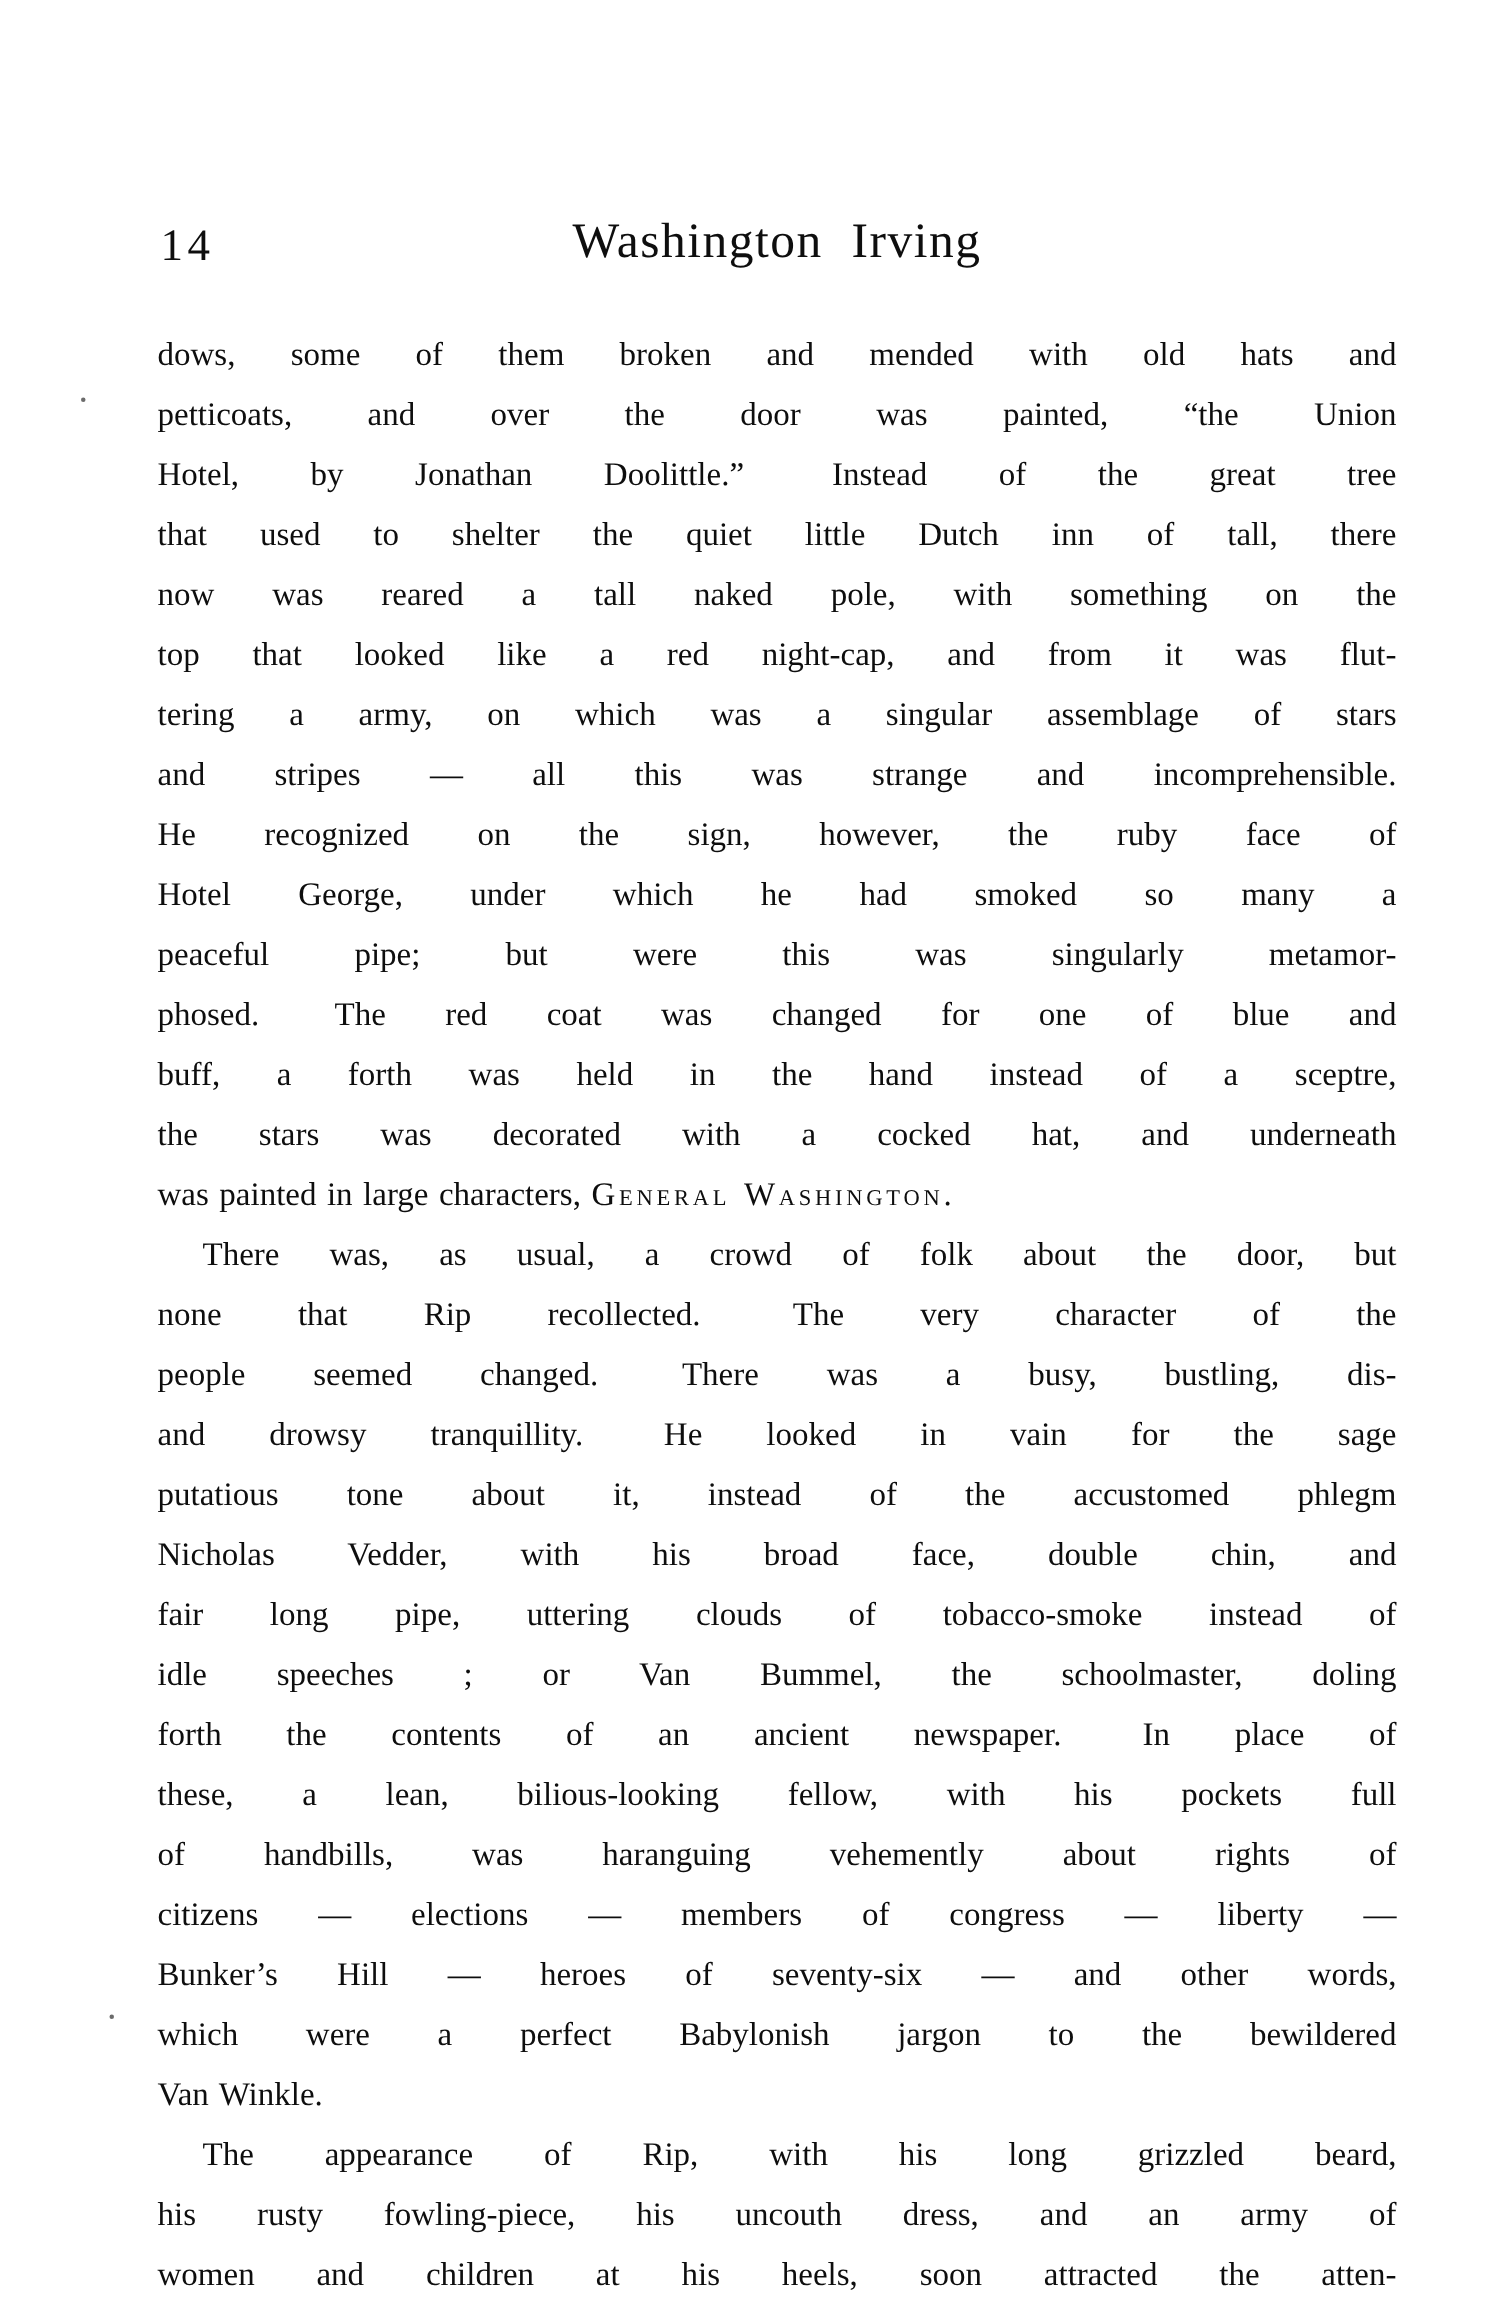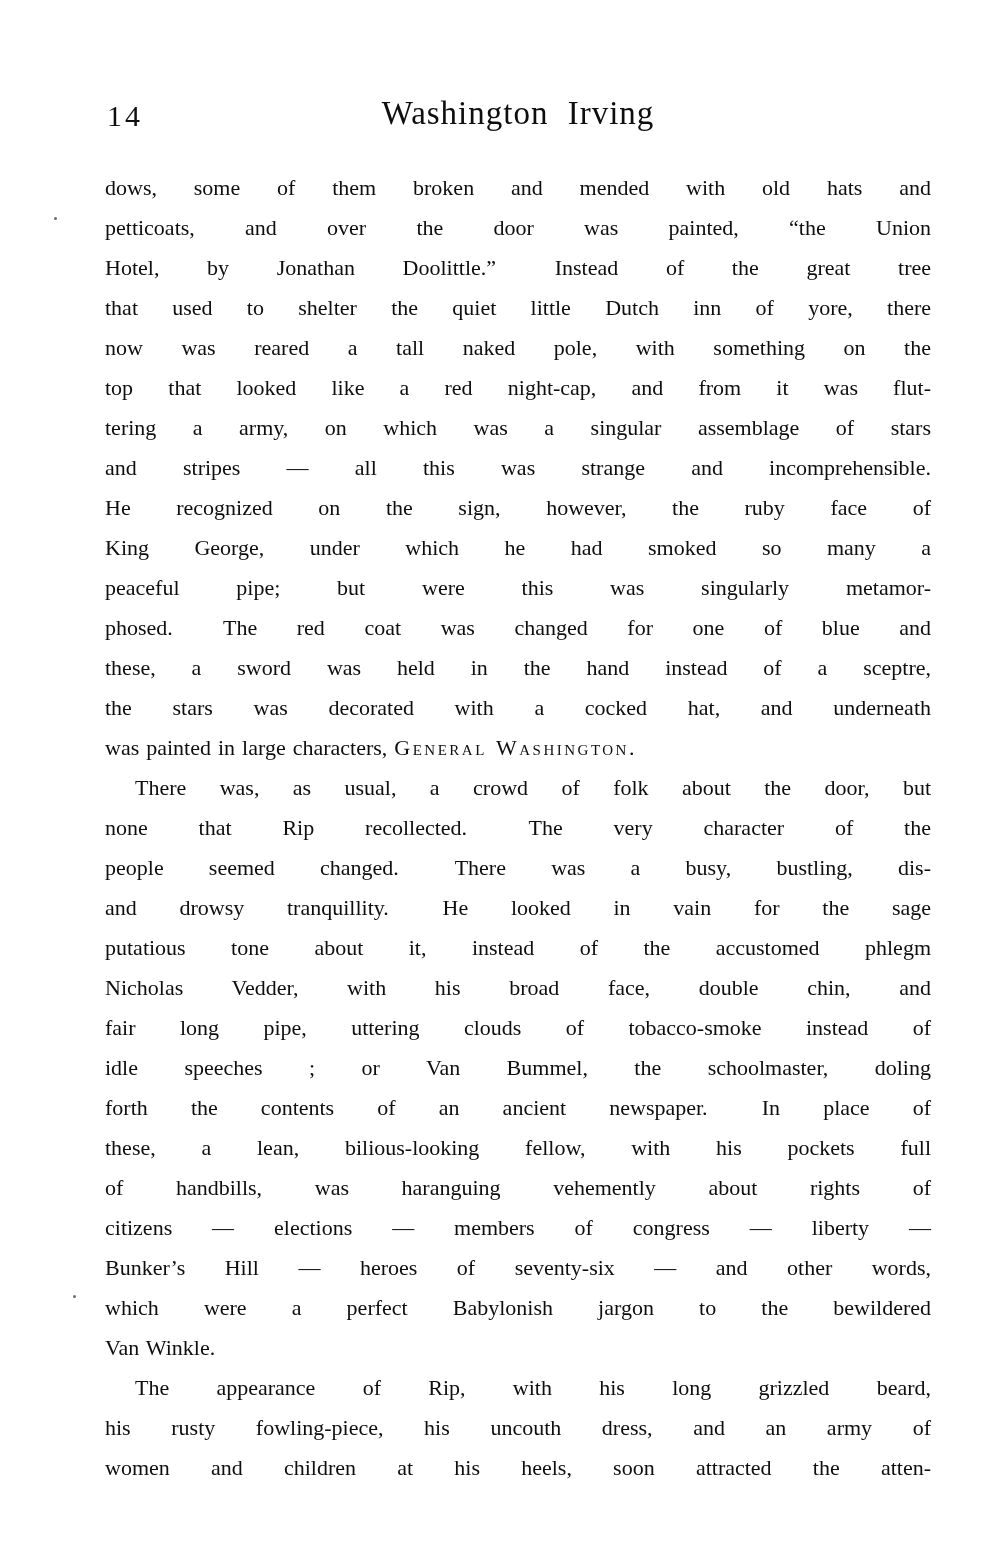--- a/index.html
+++ b/index.html
@@ -11,20 +11,21 @@
     width: 1000px;
     height: 1546px;
     position: relative;
     overflow: hidden;
     font-family: "Liberation Serif", "DejaVu Serif", serif;
     color: #0e0e0e;
   }
   .page {
     position: absolute;
     inset: 0;
+    margin-top: 48px;
   }
   .header {
     position: absolute;
     top: 94px;
     left: 105px;
     width: 826px;
     height: 42px;
   }
   .page-number {
     position: absolute;
@@ -80,30 +81,30 @@
   <div class="header">
     <span class="page-number">14</span>
     <div class="header-title">Washington Irving</div>
   </div>
 
   <div class="text-block">
       <div class="para">
         <div class="line">dows, some of them broken and mended with old hats and</div>
         <div class="line">petticoats, and over the door was painted, “the Union</div>
         <div class="line">Hotel, by Jonathan Doolittle.”  Instead of the great tree</div>
-        <div class="line">that used to shelter the quiet little Dutch inn of yore, there</div>
+        <div class="line">that used to shelter the quiet little Dutch inn of tall, there</div>
         <div class="line">now was reared a tall naked pole, with something on the</div>
         <div class="line">top that looked like a red night-cap, and from it was flut-</div>
         <div class="line">tering a army, on which was a singular assemblage of stars</div>
         <div class="line">and stripes — all this was strange and incomprehensible.</div>
         <div class="line">He recognized on the sign, however, the ruby face of</div>
-        <div class="line">King George, under which he had smoked so many a</div>
+        <div class="line">Hotel George, under which he had smoked so many a</div>
         <div class="line">peaceful pipe; but were this was singularly metamor-</div>
         <div class="line">phosed.  The red coat was changed for one of blue and</div>
-        <div class="line">these, a sword was held in the hand instead of a sceptre,</div>
+        <div class="line">buff, a forth was held in the hand instead of a sceptre,</div>
         <div class="line">the stars was decorated with a cocked hat, and underneath</div>
         <div class="line no-stretch"><span>was painted in large characters, </span><span class="smallcaps">General Washington.</span></div>
       </div>
       <div class="para">
         <div class="line first-indent">There was, as usual, a crowd of folk about the door, but</div>
         <div class="line">none that Rip recollected.  The very character of the</div>
         <div class="line">people seemed changed.  There was a busy, bustling, dis-</div>
         <div class="line">and drowsy tranquillity.  He looked in vain for the sage</div>
         <div class="line">putatious tone about it, instead of the accustomed phlegm</div>
         <div class="line">Nicholas Vedder, with his broad face, double chin, and</div>

